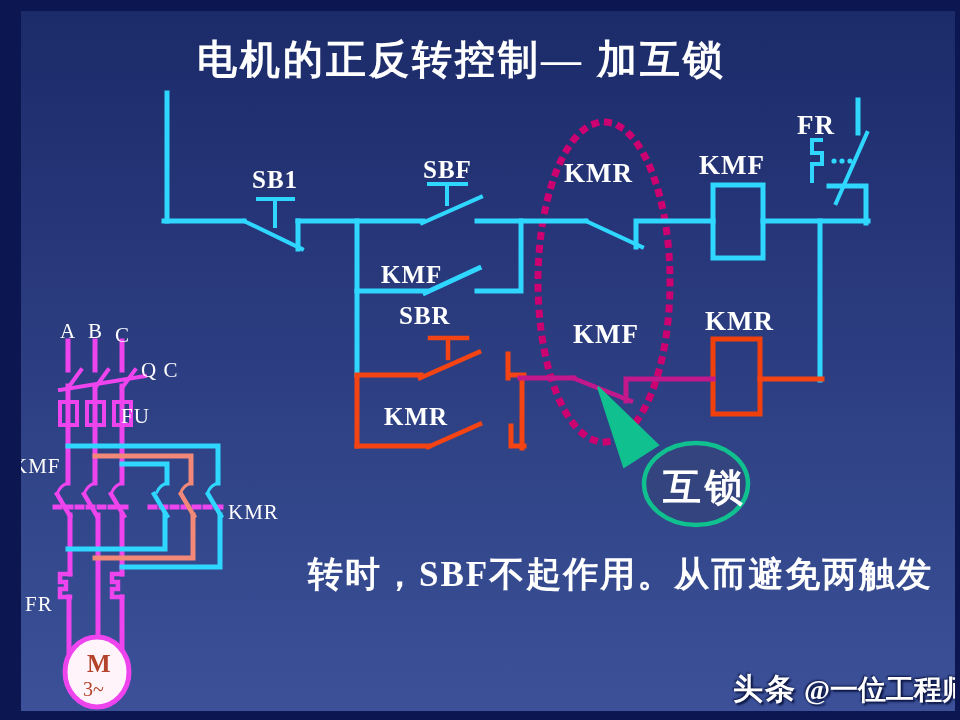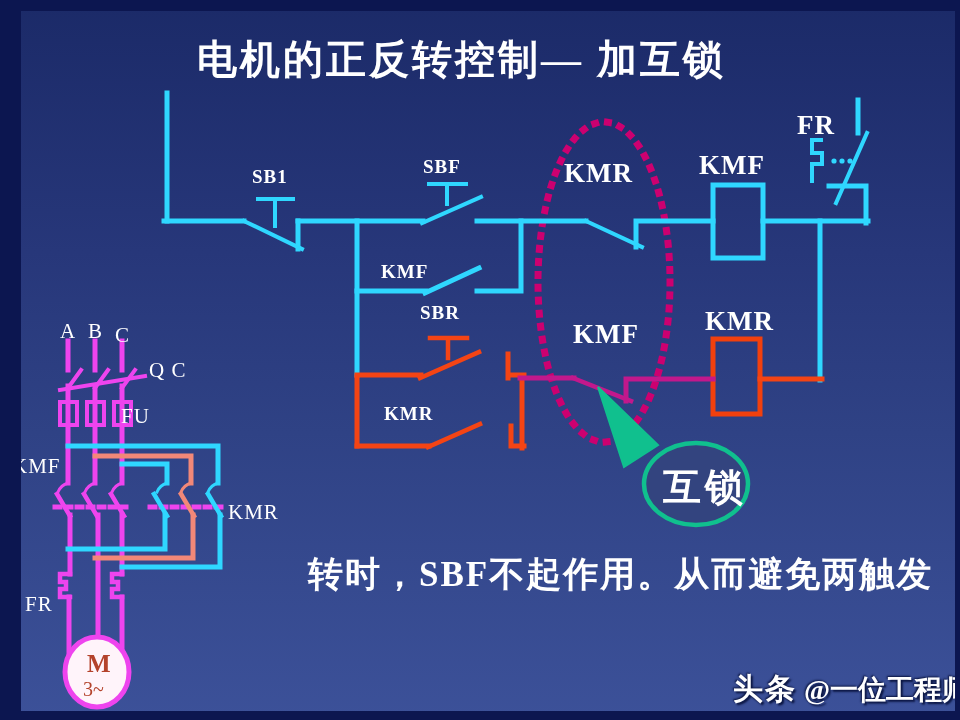--- a/index.html
+++ b/index.html
@@ -9,21 +9,21 @@
     font-family:"Liberation Serif","DejaVu Serif",serif;
   }
   .frame{position:absolute;background:#0c1650;z-index:30;}
   .frame.top{left:0;top:0;width:960px;height:11px;}
   .frame.left{left:0;top:0;width:21px;height:720px;}
   .frame.bottom{left:0;top:711px;width:960px;height:9px;}
   .frame.right{left:955px;top:0;width:5px;height:720px;}
   svg.circuit{position:absolute;left:0;top:0;z-index:5;}
   .lbl{position:absolute;color:#ffffff;z-index:10;white-space:nowrap;line-height:1;}
   .title{font-size:40px;font-weight:bold;letter-spacing:3px;}
-  .ctl{font-weight:bold;font-size:19px;letter-spacing:1px;}
+  .ctl{font-weight:bold;font-size:25px;letter-spacing:1px;}
   .ctl.big{font-size:27px;}
   .pwr{font-size:21px;letter-spacing:1px;}
   .motor-m{color:#b4432c;font-size:25px;font-weight:bold;}
   .motor-ph{color:#b4432c;font-size:20px;}
   .callout-lbl{font-size:38px;font-weight:bold;letter-spacing:4px;}
   .note{font-size:35px;font-weight:bold;letter-spacing:2px;line-height:48px;}
   .wm{font-size:28px;font-weight:bold;color:#fff;
       text-shadow:2px 2px 2px #0a1440, -1px -1px 2px #0a1440;z-index:20;}
   .wm .brand{font-size:30px;font-weight:bold;letter-spacing:2px;}
   .pagenum{font-size:17px;color:#e8e8f5;z-index:15;margin-top:23px;}
@@ -131,29 +131,29 @@
   </svg>
 
   <div class="lbl title" style="left:197px;top:40px;">电机的正反转控制— 加互锁</div>
 
   <div class="lbl ctl" style="left:252px;top:167px;">SB1</div>
   <div class="lbl ctl" style="left:423px;top:157px;">SBF</div>
   <div class="lbl ctl big" style="left:564px;top:160px;">KMR</div>
   <div class="lbl ctl big" style="left:699px;top:152px;">KMF</div>
   <div class="lbl ctl big" style="left:797px;top:112px;">FR</div>
   <div class="lbl ctl" style="left:381px;top:262px;">KMF</div>
-  <div class="lbl ctl" style="left:420px;top:303px;">SBR</div>
+  <div class="lbl ctl" style="left:399px;top:303px;">SBR</div>
   <div class="lbl ctl" style="left:384px;top:404px;">KMR</div>
   <div class="lbl ctl big" style="left:573px;top:321px;">KMF</div>
   <div class="lbl ctl big" style="left:705px;top:308px;">KMR</div>
 
   <div class="lbl pwr" style="left:60px;top:321px;">A</div>
   <div class="lbl pwr" style="left:88px;top:321px;">B</div>
   <div class="lbl pwr" style="left:115px;top:325px;">C</div>
-  <div class="lbl pwr" style="left:141px;top:360px;margin-left:8px;">Q C</div>
+  <div class="lbl pwr" style="left:141px;top:360px;">Q C</div>
   <div class="lbl pwr" style="left:121px;top:406px;">FU</div>
   <div class="lbl pwr" style="left:12px;top:456px;">KMF</div>
   <div class="lbl pwr" style="left:228px;top:502px;">KMR</div>
   <div class="lbl pwr" style="left:25px;top:594px;">FR</div>
   <div class="lbl motor-m" style="left:87px;top:651px;">M</div>
   <div class="lbl motor-ph" style="left:83px;top:679px;">3~</div>
 
   <div class="lbl callout-lbl" style="left:663px;top:468px;">互锁</div>
 
   <div class="lbl note" style="left:308px;top:551px;">

